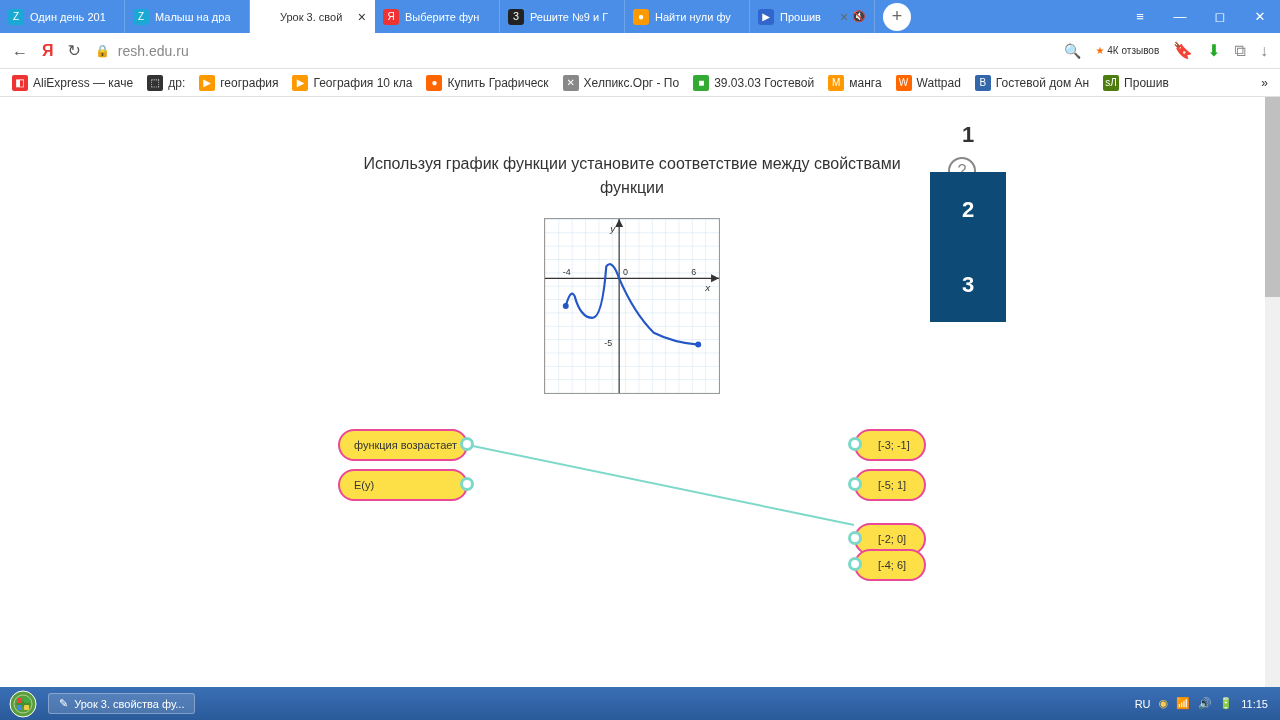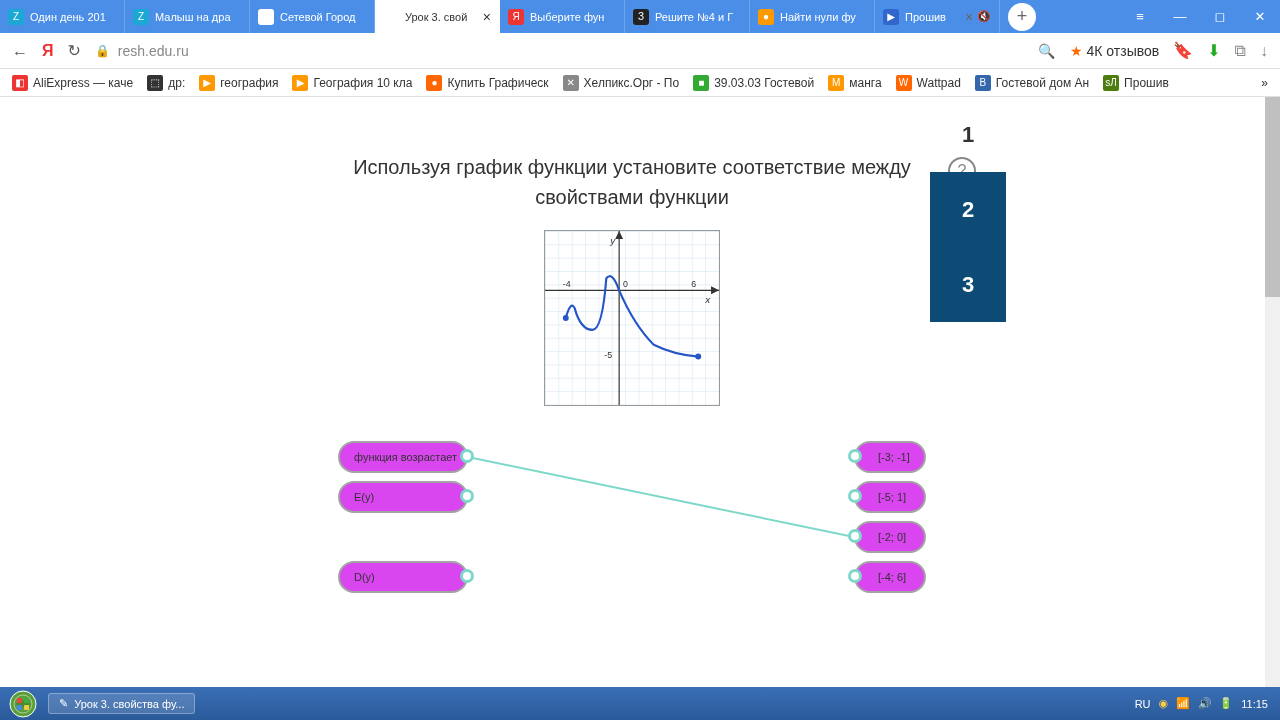--- a/index.html
+++ b/index.html
@@ -13,33 +13,33 @@
 .tab-add{width:28px;height:28px;background:#fff;border-radius:50%;display:flex;align-items:center;justify-content:center;margin-left:8px;color:#666;font-size:18px;cursor:pointer}
 .win-controls{margin-left:auto;display:flex;color:#fff}
 .win-btn{width:40px;height:33px;display:flex;align-items:center;justify-content:center;cursor:pointer;font-size:13px}
 .addressbar{height:36px;display:flex;align-items:center;padding:0 12px;gap:14px;border-bottom:1px solid #e0e0e0}
 .nav-btn{color:#555;cursor:pointer;font-size:16px}
 .url-area{flex:1;display:flex;align-items:center;gap:8px;font-size:14px;color:#333}
 .lock-icon{color:#888;font-size:12px}
 .url-domain{color:#888}
 .page-title{color:#333;font-size:14px;margin:0 auto}
 .addr-right{display:flex;align-items:center;gap:14px}
-.reviews{font-size:14px;color:#333}
+.reviews{font-size:10px;color:#333}
 .star{color:#ff6b00}
 .bookmarks{height:28px;display:flex;align-items:center;padding:0 12px;gap:14px;font-size:12px;color:#333;border-bottom:1px solid #e0e0e0}
 .bm{display:flex;align-items:center;gap:5px;cursor:pointer;white-space:nowrap}
 .bm-icon{width:16px;height:16px;display:flex;align-items:center;justify-content:center;font-size:10px;border-radius:2px}
 .content{position:relative;height:590px;background:#fff;overflow:hidden}
 .main-card{position:absolute;left:258px;top:0;width:748px;height:590px;background:#fff}
-.question{text-align:center;font-size:20px;color:#333;padding:55px 80px 0;line-height:1.5}
+.question{text-align:center;font-size:16px;color:#333;padding:55px 80px 0;line-height:1.5}
 .help-btn{position:absolute;right:30px;top:60px;width:28px;height:28px;border:2px solid #888;border-radius:50%;display:flex;align-items:center;justify-content:center;color:#888;font-size:16px;cursor:pointer}
 .graph-box{width:176px;height:176px;border:1px solid #999;margin:18px auto 0;position:relative;background:#fff}
 .graph-box svg{width:100%;height:100%}
 .match-area{position:relative;margin-top:35px;height:180px}
-.pill-left,.pill-right{position:absolute;border:2px solid #a3a3a3;border-radius:18px;height:32px;display:flex;align-items:center;font-size:11px;color:#333;background:#d946ef}
+.pill-left,.pill-right{position:absolute;border:2px solid #ec4899;border-radius:18px;height:32px;display:flex;align-items:center;font-size:11px;color:#333;background:#fde047}
 .pill-left{left:80px;width:130px;padding-left:14px}
 .pill-right{right:80px;width:72px;padding-left:22px;justify-content:flex-start}
 .port{position:absolute;width:14px;height:14px;border:3px solid #7dd8c9;border-radius:50%;background:#fff}
 .pill-left .port{right:-8px;top:6px}
 .pill-right .port{left:-8px;top:6px}
 .connection{position:absolute;pointer-events:none}
 .save-btn{position:absolute;bottom:0;left:50%;transform:translateX(-50%);background:#3bc9a8;color:#fff;font-size:11px;padding:8px 16px;border-radius:16px 16px 0 0;cursor:pointer}
 .side-nums{position:absolute;left:930px;top:0;width:76px}
 .side-num{height:75px;display:flex;align-items:center;justify-content:center;font-size:22px;font-weight:bold;color:#333;cursor:pointer}
 .side-num.active{background:#0d4a75;color:#fff}
@@ -56,36 +56,32 @@
 <div class="titlebar">
   <div id="tabs-container" style="display:flex">
       <div class="tab">
         <span class="tab-icon" style="background:#1ba8d4;color:#fff">Z</span>
         <span style="overflow:hidden;text-overflow:ellipsis">Один день 201</span>
       </div>
       <div class="tab">
         <span class="tab-icon" style="background:#1ba8d4;color:#fff">Z</span>
         <span style="overflow:hidden;text-overflow:ellipsis">Малыш на дра</span>
       </div>
-      <div class="tab">
-        <span class="tab-icon" style="background:#fff;color:#fff">■</span>
-        <span style="overflow:hidden;text-overflow:ellipsis">Сетевой Город</span>
-      </div>
       <div class="tab active">
         <span class="tab-icon" style="background:#fff;color:#fff">✎</span>
         <span style="overflow:hidden;text-overflow:ellipsis">Урок 3. свой</span>
         <span class="tab-close">×</span>
       </div>
       <div class="tab">
         <span class="tab-icon" style="background:#e33;color:#fff">Я</span>
         <span style="overflow:hidden;text-overflow:ellipsis">Выберите фун</span>
       </div>
       <div class="tab">
         <span class="tab-icon" style="background:#222;color:#fff">З</span>
-        <span style="overflow:hidden;text-overflow:ellipsis">Решите №4 и Г</span>
+        <span style="overflow:hidden;text-overflow:ellipsis">Решите №9 и Г</span>
       </div>
       <div class="tab">
         <span class="tab-icon" style="background:#f90;color:#fff">●</span>
         <span style="overflow:hidden;text-overflow:ellipsis">Найти нули фу</span>
       </div>
       <div class="tab">
         <span class="tab-icon" style="background:#36c;color:#fff">▶</span>
         <span style="overflow:hidden;text-overflow:ellipsis">Прошив</span>
         <span class="tab-close">×</span>
         <span style="margin-left:4px;font-size:11px">🔇</span>
@@ -200,33 +196,29 @@
         <line x1="210" y1="16" x2="596" y2="96" stroke="#7dd8c9" stroke-width="2"></line>
       </svg>
     <div class="pill-left" style="top: 0px;">
           <span>функция возрастает</span>
           <div class="port"></div>
         </div>
         <div class="pill-left" style="top: 40px;">
           <span>E(y)</span>
           <div class="port"></div>
         </div>
-        <div class="pill-left" style="top: 120px;">
-          <span>D(y)</span>
-          <div class="port"></div>
-        </div>
         <div class="pill-right" style="top: 0px;">
           <div class="port"></div>
           <span>[-3; -1]</span>
         </div>
         <div class="pill-right" style="top: 40px;">
           <div class="port"></div>
           <span>[-5; 1]</span>
         </div>
-        <div class="pill-right" style="top: 80px;">
+        <div class="pill-right" style="top: 94px;">
           <div class="port"></div>
           <span>[-2; 0]</span>
         </div>
         <div class="pill-right" style="top: 120px;">
           <div class="port"></div>
           <span>[-4; 6]</span>
         </div>
       </div>
   </div>
   <div class="side-nums" id="side-nums">

